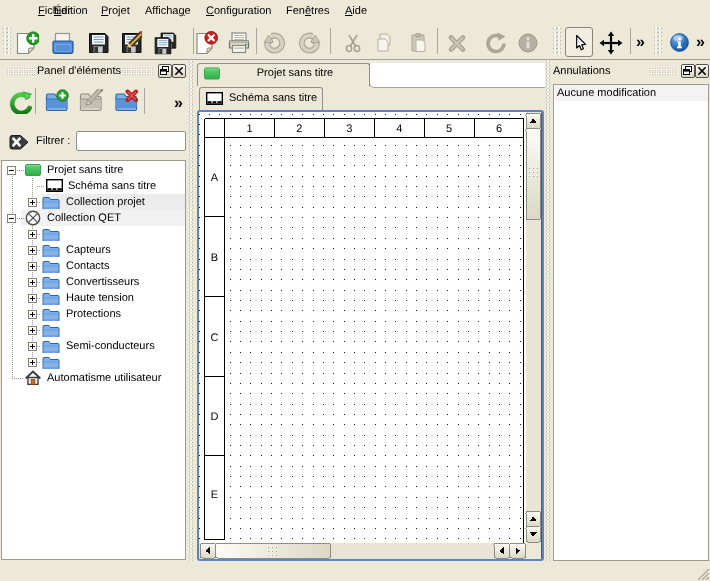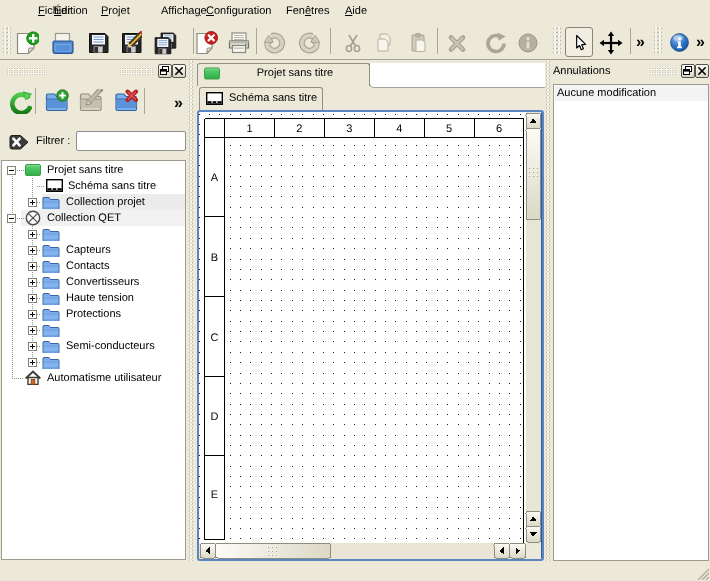--- a/index.html
+++ b/index.html
@@ -15,21 +15,21 @@
 .tree-row { position:absolute; left:0; width:184px; height:16px; line-height:16px; white-space:nowrap; }
 .chev { position:absolute; font-weight:bold; font-size:16px; color:#000; }
 </style>
 </head>
 <body>
 
 <div class="abs" style="left:0;top:0;width:710px;height:23px;background:#ece9d8;">
   <span class="tbtxt" style="left:0;margin-left:38px;"><u>F</u>ichier</span>
   <span class="tbtxt" style="left:54px;"><u>É</u>dition</span>
   <span class="tbtxt" style="left:101px;"><u>P</u>rojet</span>
-  <span class="tbtxt" style="left:145px;margin-left:16px;">Afficha<u>g</u>e</span>
+  <span class="tbtxt" style="left:145px;">Afficha<u>g</u>e</span>
   <span class="tbtxt" style="left:206px;"><u>C</u>onfiguration</span>
   <span class="tbtxt" style="left:286px;">Fen<u>ê</u>tres</span>
   <span class="tbtxt" style="left:345px;"><u>A</u>ide</span>
 </div>
 
 <div class="abs" id="toolbar" style="left:0;top:23px;width:710px;height:37px;background:#ece9d8;border-bottom:1px solid #a5a297;">
   <div class="abs dots-v" style="left:3px;top:4px;width:8px;height:28px;"></div>
 
 <svg class="abs" style="left:15px;top:8px;" width="24" height="24" viewBox="0 0 24 24">
       <path d="M2.5,2.5 h16.5 v14.5 l-5.5,5.5 h-11 z" fill="#fcfcfa" stroke="#8e8b7e" stroke-width="1.2"></path>
@@ -217,20 +217,21 @@
   <div class="sep-v" style="left:630px;top:5px;height:26px;"></div>
   <div class="chev" style="left:636px;top:11px;">»</div>
   <div class="abs dots-v" style="left:654px;top:4px;width:8px;height:28px;"></div>
   <div class="chev" style="left:696px;top:11px;">»</div>
 </div>
 
 <div class="abs" id="ldock" style="left:0;top:60px;width:186px;height:501px;background:#ece9d8;">
 
   <div class="abs dots-h" style="left:7px;top:8px;width:38px;height:8px;"></div>
   <div class="abs dots-h" style="left:120px;top:8px;width:33px;height:8px;"></div>
+  <div class="abs" style="left:0;top:1px;width:158px;height:20px;text-align:center;line-height:20px;">Panel d'éléments</div>
   <div class="titbtn" style="left:158px;top:4px;">
       <svg width="12" height="12" viewBox="0 0 12 12" style="position:absolute;left:0;top:0;">
         <rect x="3.5" y="1.5" width="6" height="5" fill="#fff" stroke="#000"></rect>
         <rect x="1.5" y="4.5" width="6" height="5" fill="#fff" stroke="#000"></rect>
         <rect x="2" y="5" width="5" height="1.6" fill="#000"></rect>
       </svg>
     </div>
   <div class="titbtn" style="left:172px;top:4px;">
       <svg width="12" height="12" viewBox="0 0 12 12" style="position:absolute;left:0;top:0;">
         <g stroke="#000" stroke-width="1.6" stroke-linecap="round">

